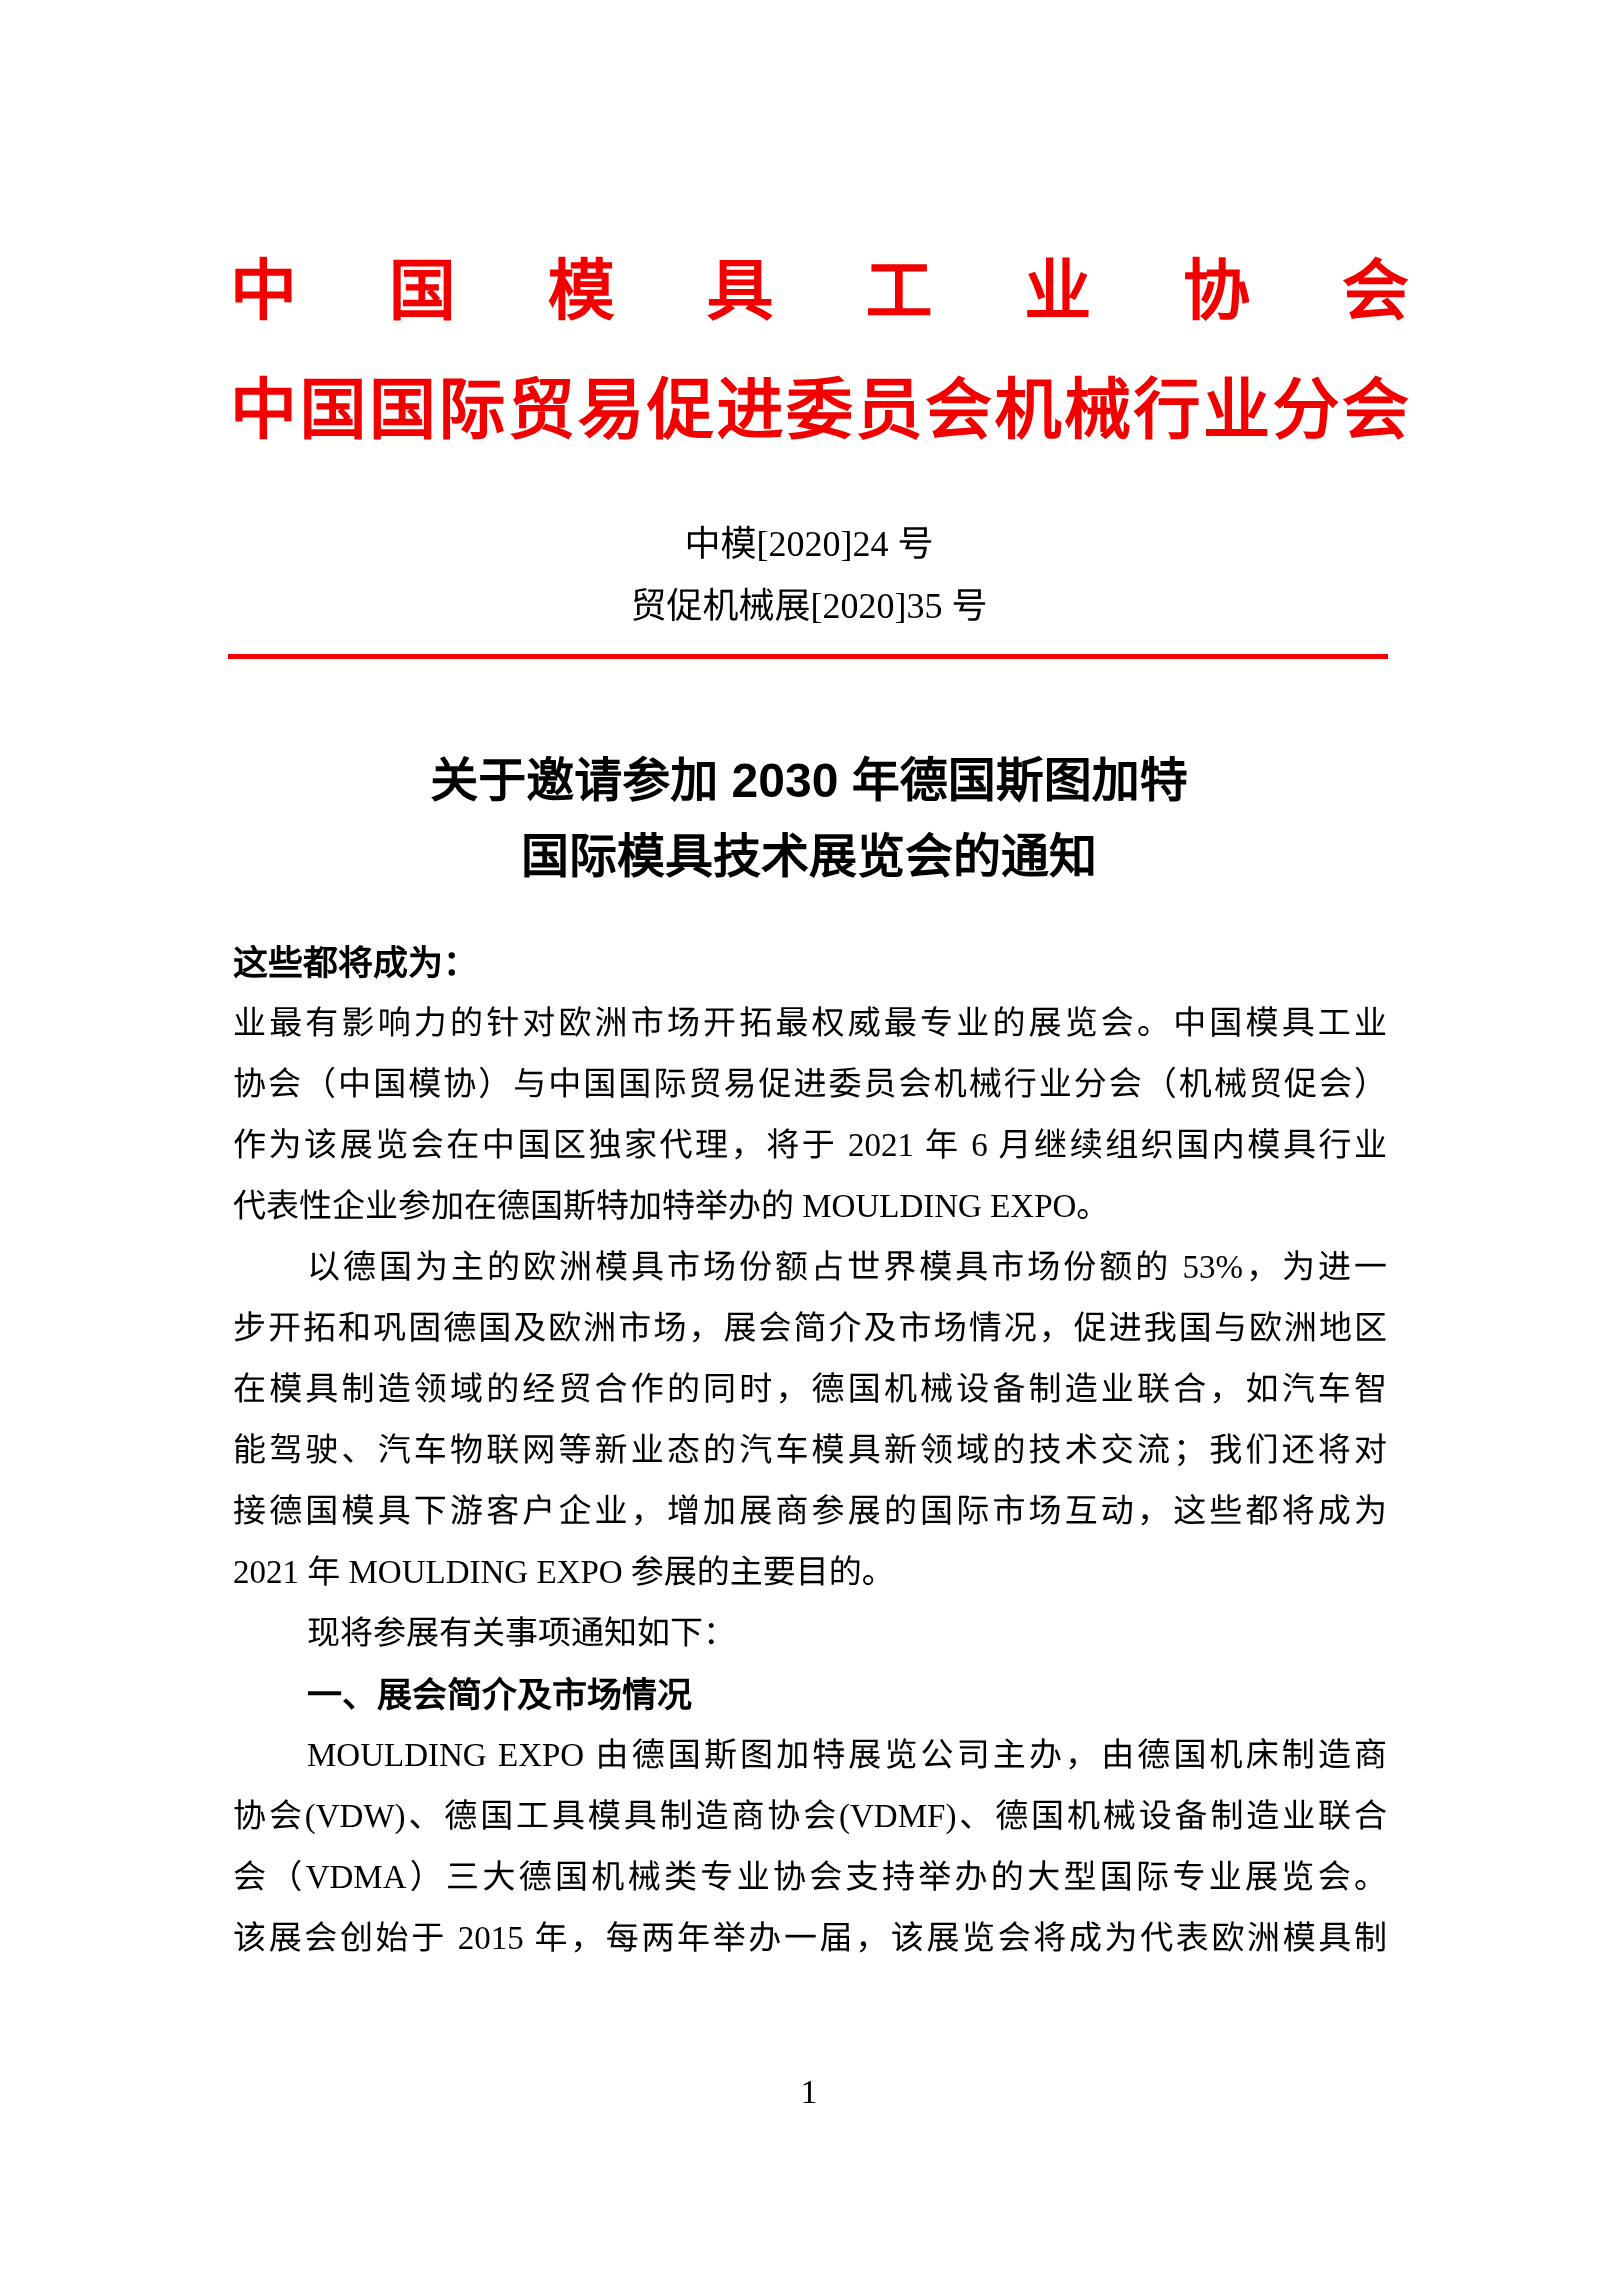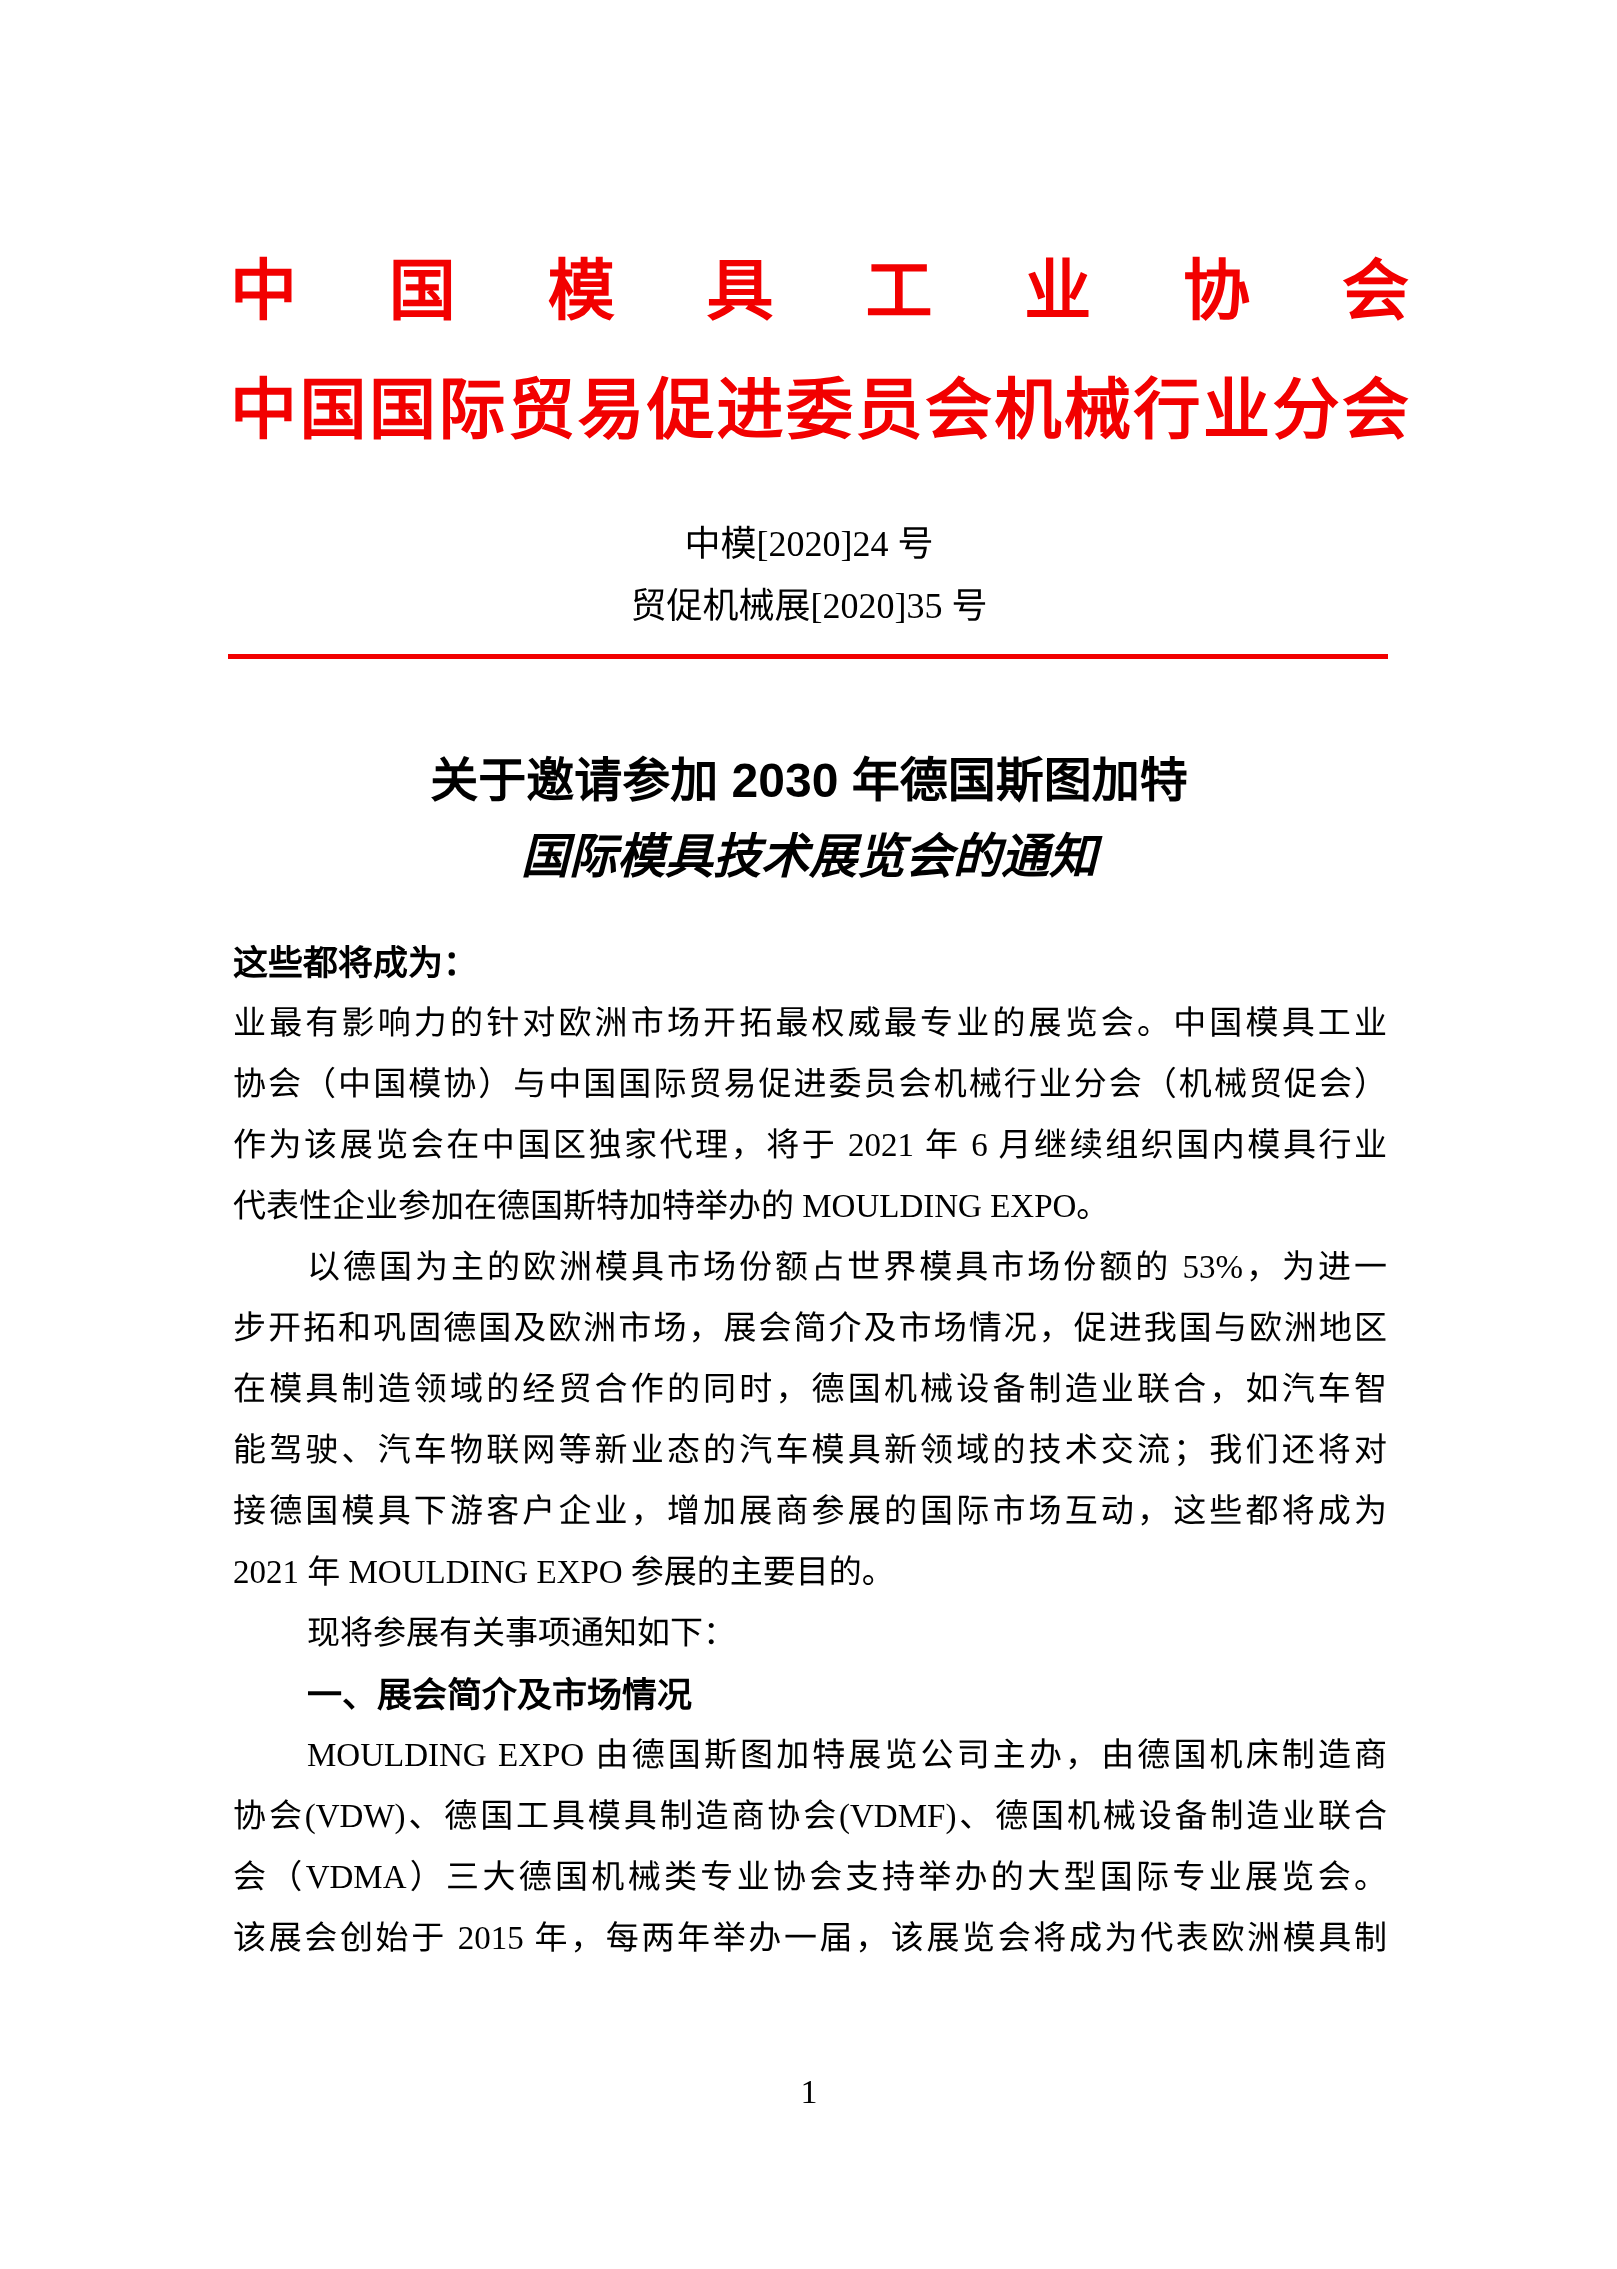--- a/index.html
+++ b/index.html
@@ -44,21 +44,21 @@
 
   
   .title-line {
     position:absolute; left:0; width:100%;
     text-align:center;
     font-family:"Liberation Sans", sans-serif;
     font-weight:bold;
     font-size:48px; line-height:1;
   }
   .title1 { top:757px; }
-  .title2 { top:833px;font-style:italic; }
+  .title2 { top:833px; }
 
   
   .body-block {
     position:absolute; top:932px; left:233px; width:1154px;
   }
   .line {
     height:61px; line-height:61px;
     font-size:33px;
     font-family:"Liberation Serif", serif;
     text-align:justify; text-align-last:justify;

